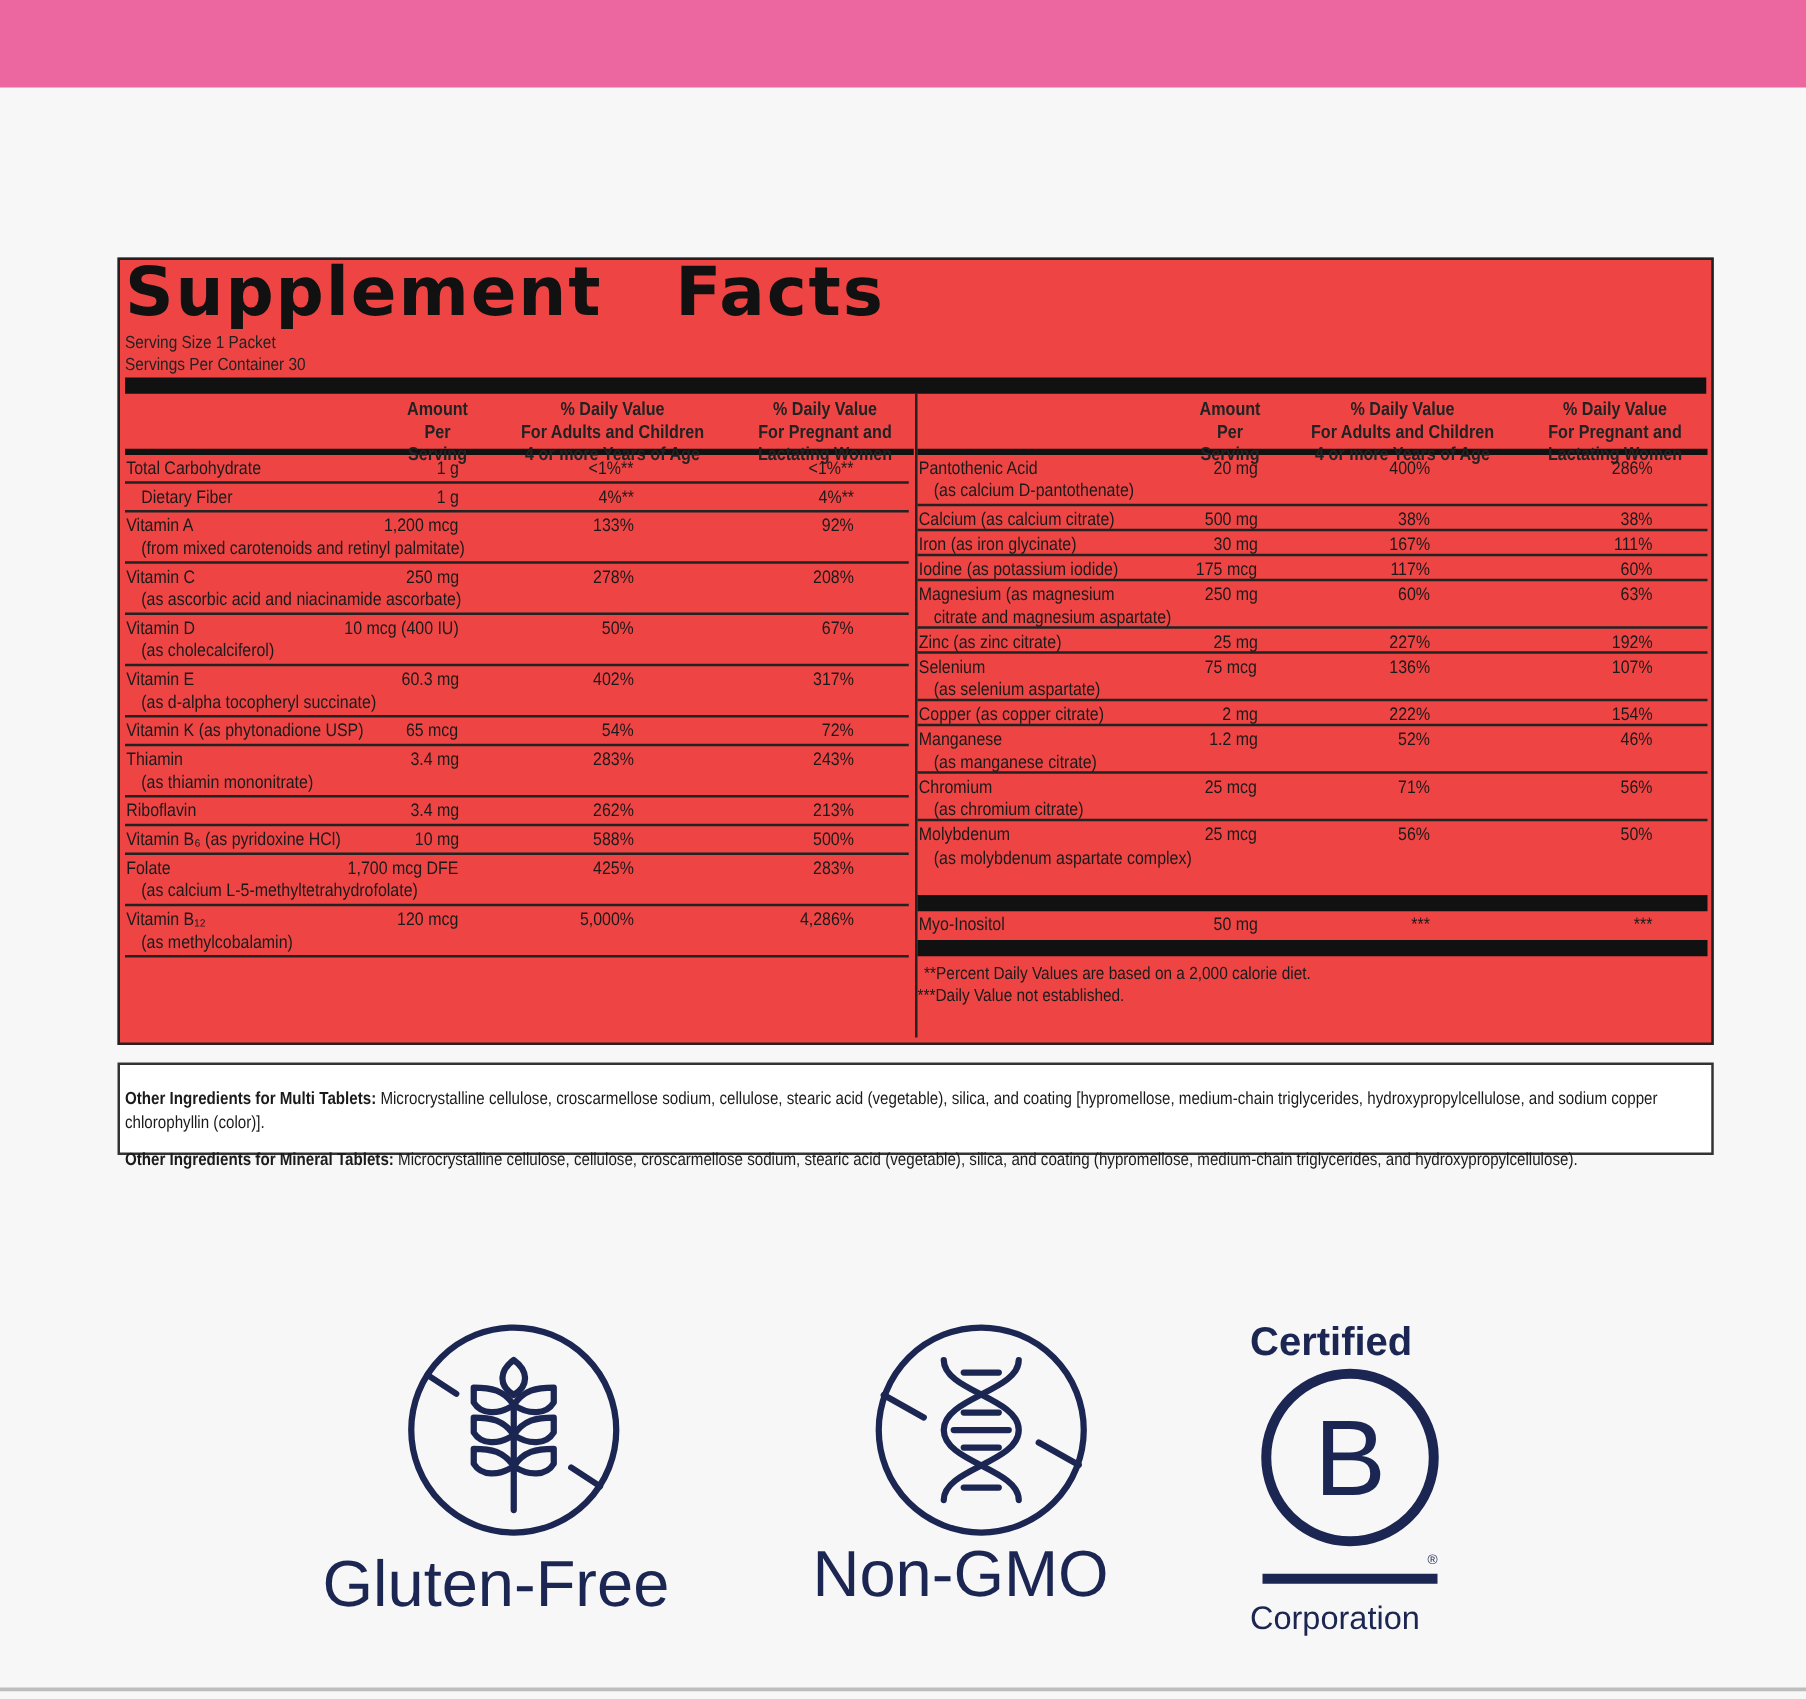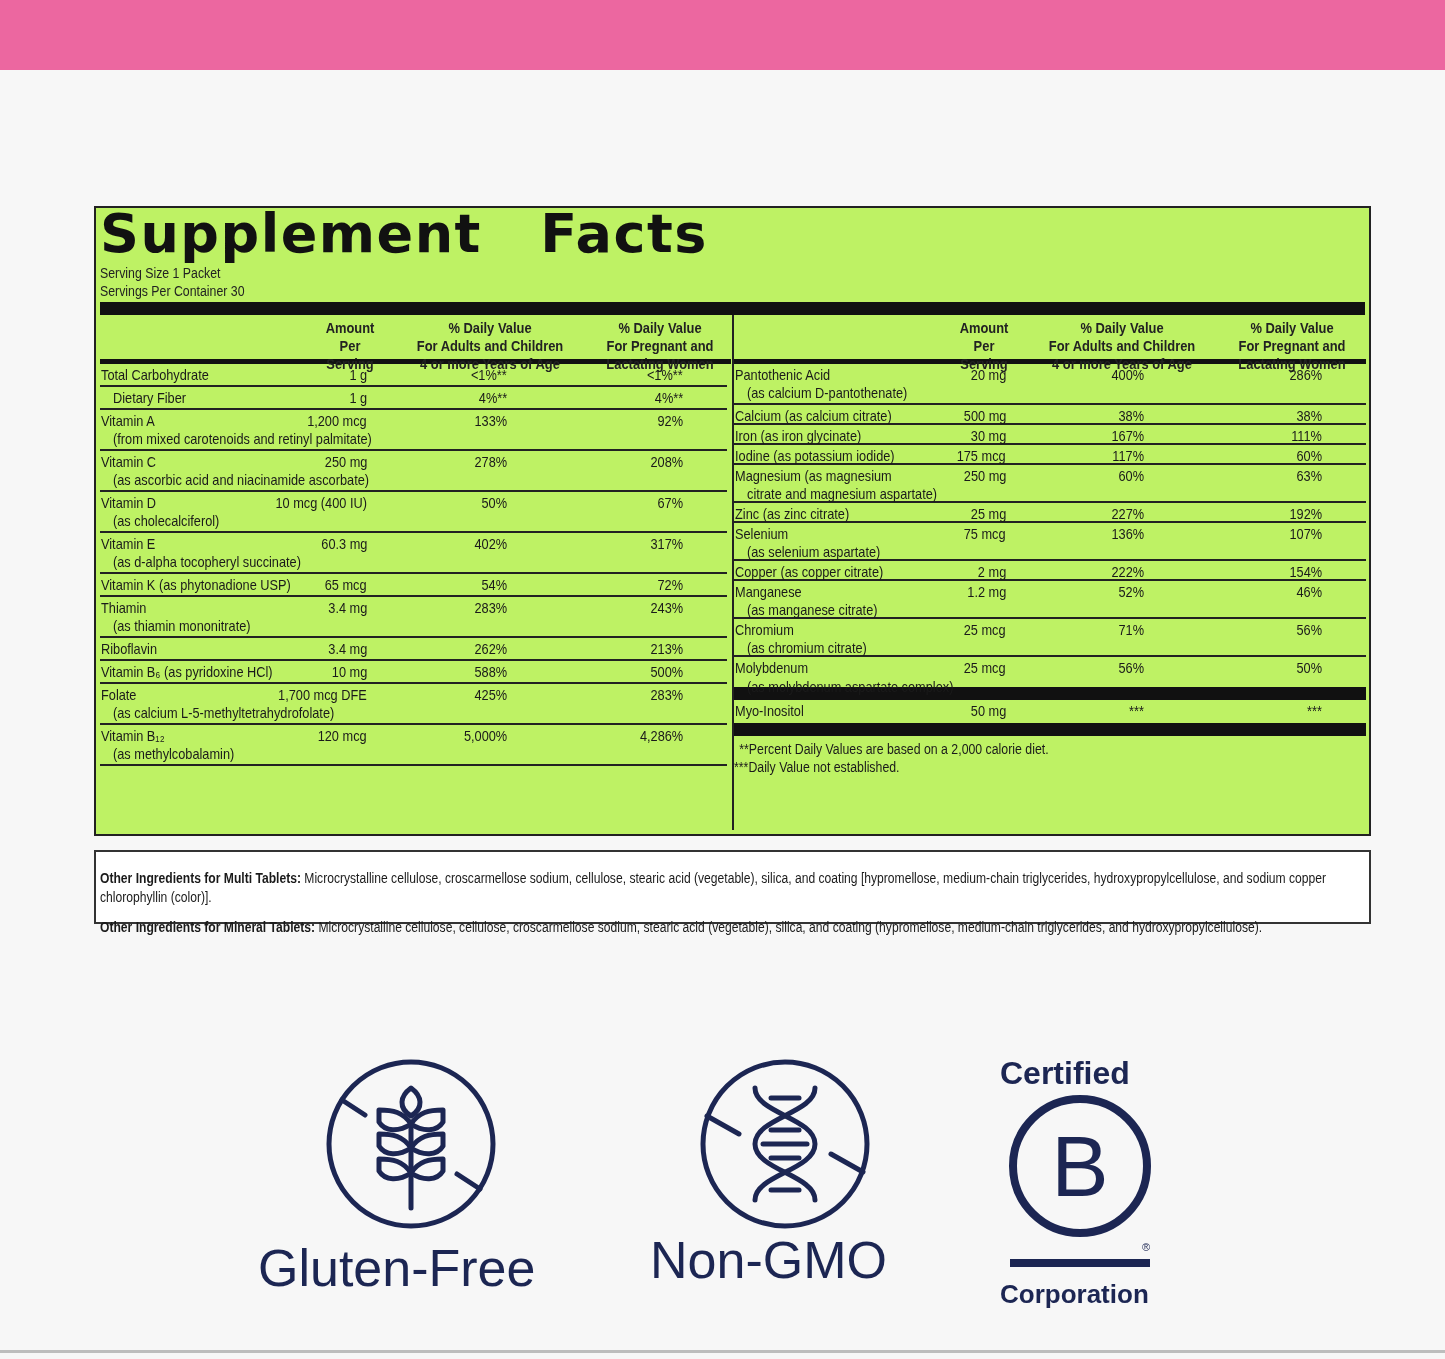--- a/index.html
+++ b/index.html
@@ -1,21 +1,21 @@
 <!DOCTYPE html>
 <html><head>
 <meta charset="utf-8">
 <style>
   * { box-sizing: border-box; margin: 0; padding: 0; }
   html, body { width: 1445px; height: 1359px; overflow: hidden; }
   body { background: #f7f7f7; font-family: "Liberation Sans", sans-serif; color: #111; position: relative; }
   .top-bar { position: absolute; left: 0; top: 0; width: 1445px; height: 70px; background: #ec67a0; }
   .bottom-line { position: absolute; left: 0; top: 1350px; width: 1445px; height: 3px; background: #bdbdbd; }
 
-  .facts { position: absolute; left: 94px; top: 206px; width: 1277px; height: 630px; background: #bef264; border: 2px solid #222; }
+  .facts { position: absolute; left: 94px; top: 206px; width: 1277px; height: 630px; background: #ef4444; border: 2px solid #222; }
   .title { position: absolute; left: 4px; top: -6px; font-family: "DejaVu Sans", sans-serif; font-weight: 900; font-size: 54px; letter-spacing: 1.5px; word-spacing: 38px; color: #111; transform: scaleY(1.0); }
   .serving { position: absolute; left: 4px; top: 56px; font-size: 14px; line-height: 18px; color: #222; transform: scaleX(0.88); transform-origin: left; }
   .thick-top { position: absolute; left: 4px; right: 4px; top: 94px; height: 13px; background: #111; }
 
   .half { position: absolute; top: 107px; }
   .half.left { left: 4px; width: 631px; }
   .half.right { left: 638px; width: 632px; }
   .vdiv { position: absolute; left: 636px; top: 107px; width: 2px; height: 515px; background: #222; }
 
   .hdr { position: relative; height: 44px; }
@@ -51,21 +51,21 @@
   .badge { position: absolute; color: #1c2653; }
   .badge-label { font-family: "Liberation Sans", sans-serif; font-size: 52px; color: #1c2653; white-space: nowrap; }
   .gluten { left: 258px; top: 1058px; width: 305px; }
   .gluten svg { display: block; margin: 0 auto; }
   .gluten .badge-label { margin-top: 8px; }
   .gmo { left: 650px; top: 1058px; width: 270px; }
   .gmo svg { display: block; margin: 0 auto; }
   .gmo .badge-label { margin-top: 0; }
   .bcorp { left: 1000px; top: 1055px; width: 160px; }
   .bcorp .cert { font-size: 32px; font-weight: bold; line-height: 36px; }
-  .bcorp .corp { font-size: 26px; font-weight: bold; line-height: 30px; }
+  .bcorp .corp { font-size: 26px; font-weight: normal; line-height: 30px; }
 </style>
 </head>
 <body>
 
 <div class="top-bar"></div>
 
 <div class="facts">
   <div class="title">Supplement Facts</div>
   <div class="serving">
     <div>Serving Size 1 Packet</div>
@@ -253,21 +253,21 @@
         <span class="dv1">52%</span>
         <span class="dv2">46%</span>
       </div>
     <div class="row r2s">
         <span class="nm">Chromium</span>
         <span class="sub">(as chromium citrate)</span>
         <span class="amt">25 mcg</span>
         <span class="dv1">71%</span>
         <span class="dv2">56%</span>
       </div>
-    <div class="row" style="height:30px;border-bottom:none;">
+    <div class="row" style="height:59px;border-bottom:none;">
         <span class="nm">Molybdenum</span>
         <span class="sub" style="top:21px;">(as molybdenum aspartate complex)</span>
         <span class="amt">25 mcg</span>
         <span class="dv1">56%</span>
         <span class="dv2">50%</span>
       </div>
     <div class="thickbar"></div>
     <div class="row" style="height:23px;border-bottom:none;">
         <span class="nm">Myo-Inositol</span>
         <span class="amt">50 mg</span>

